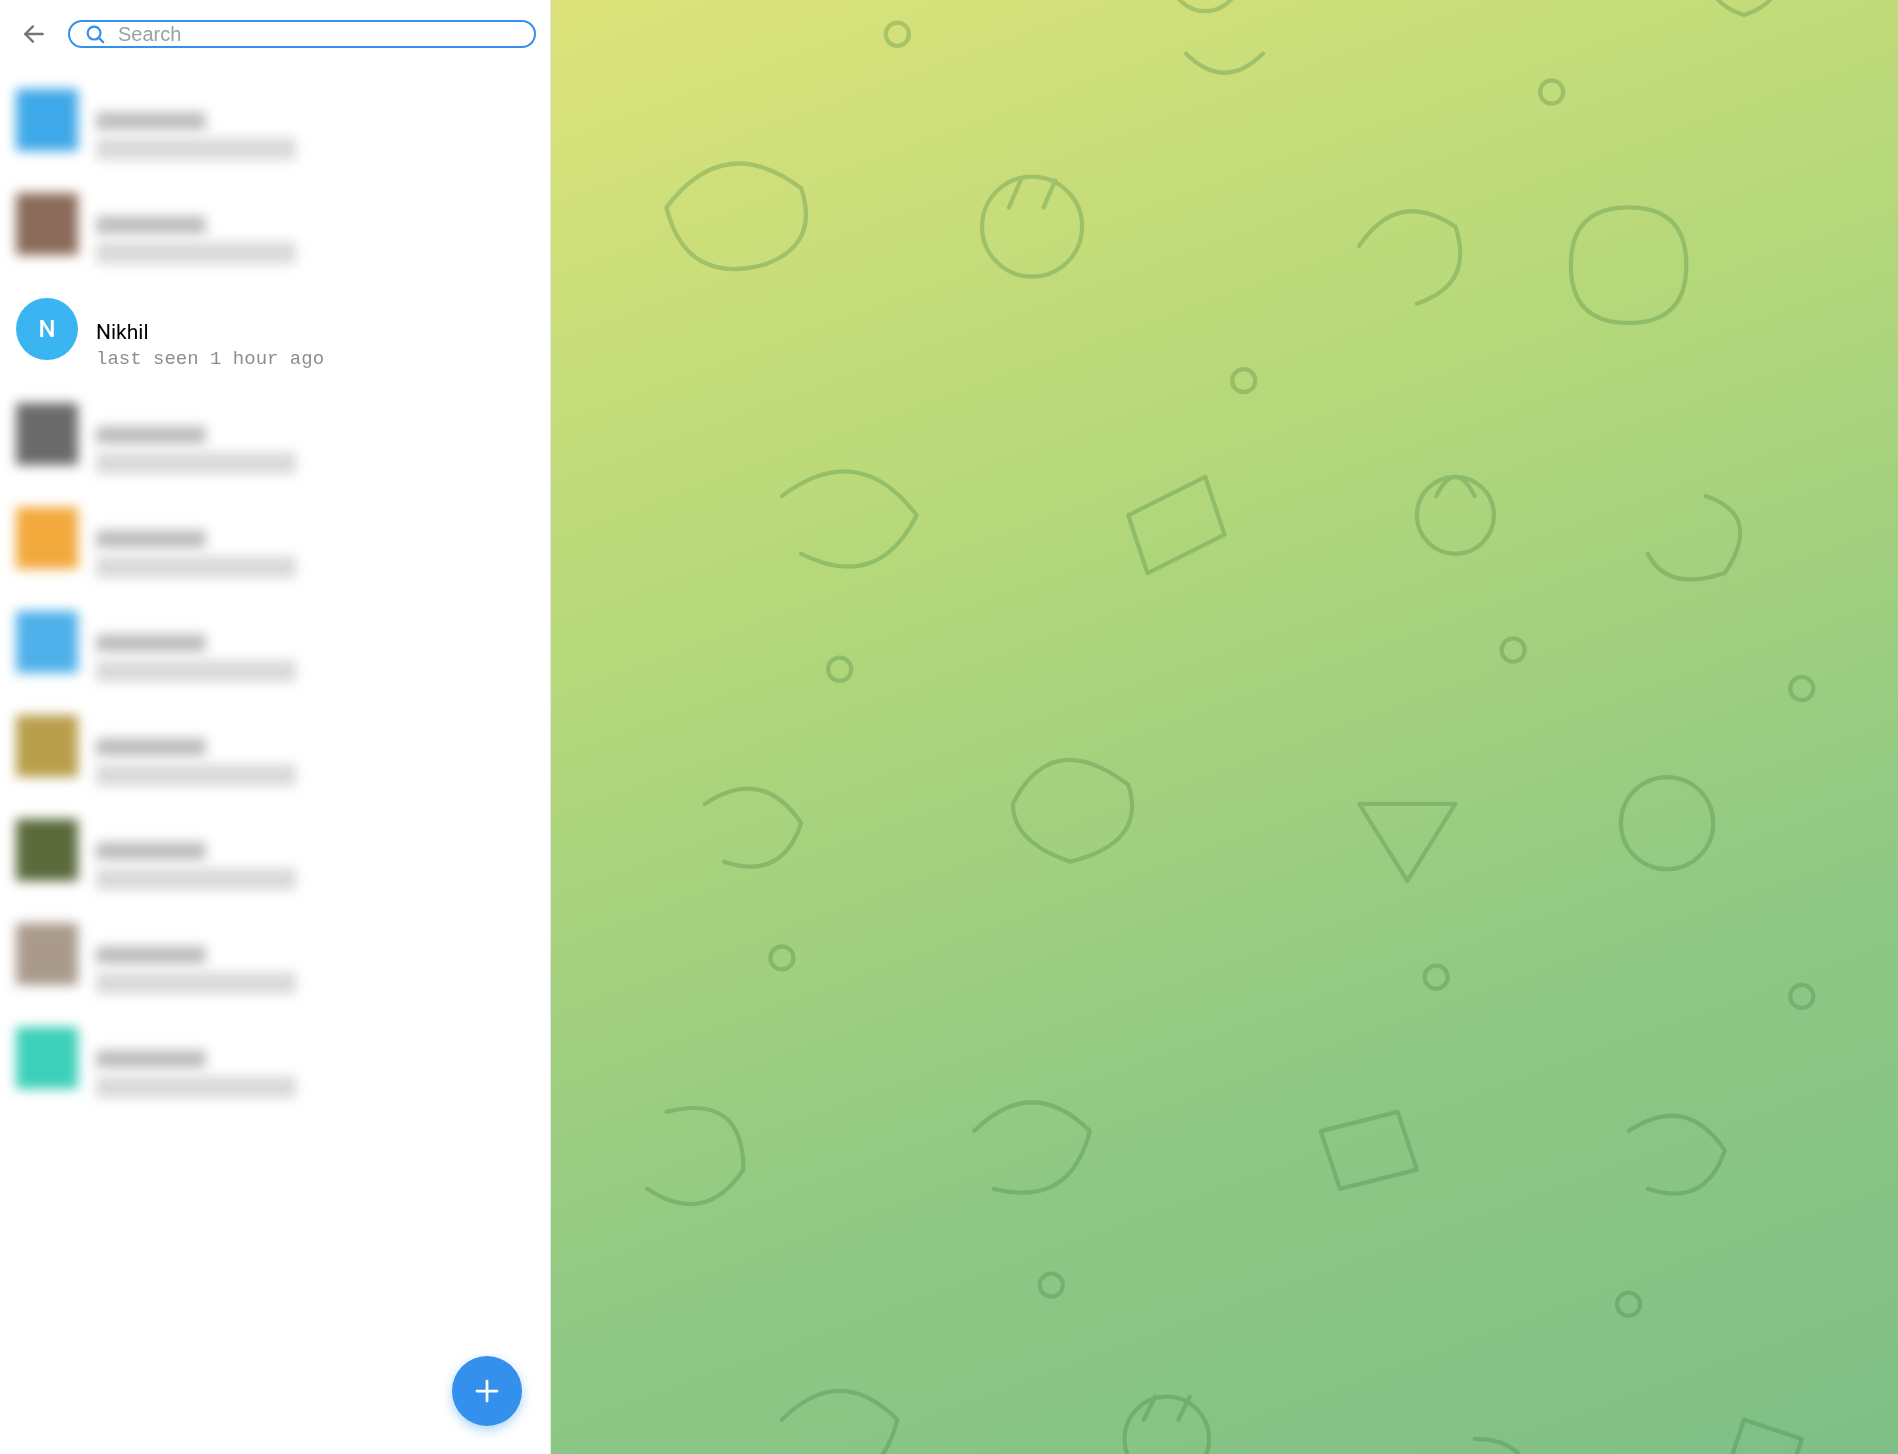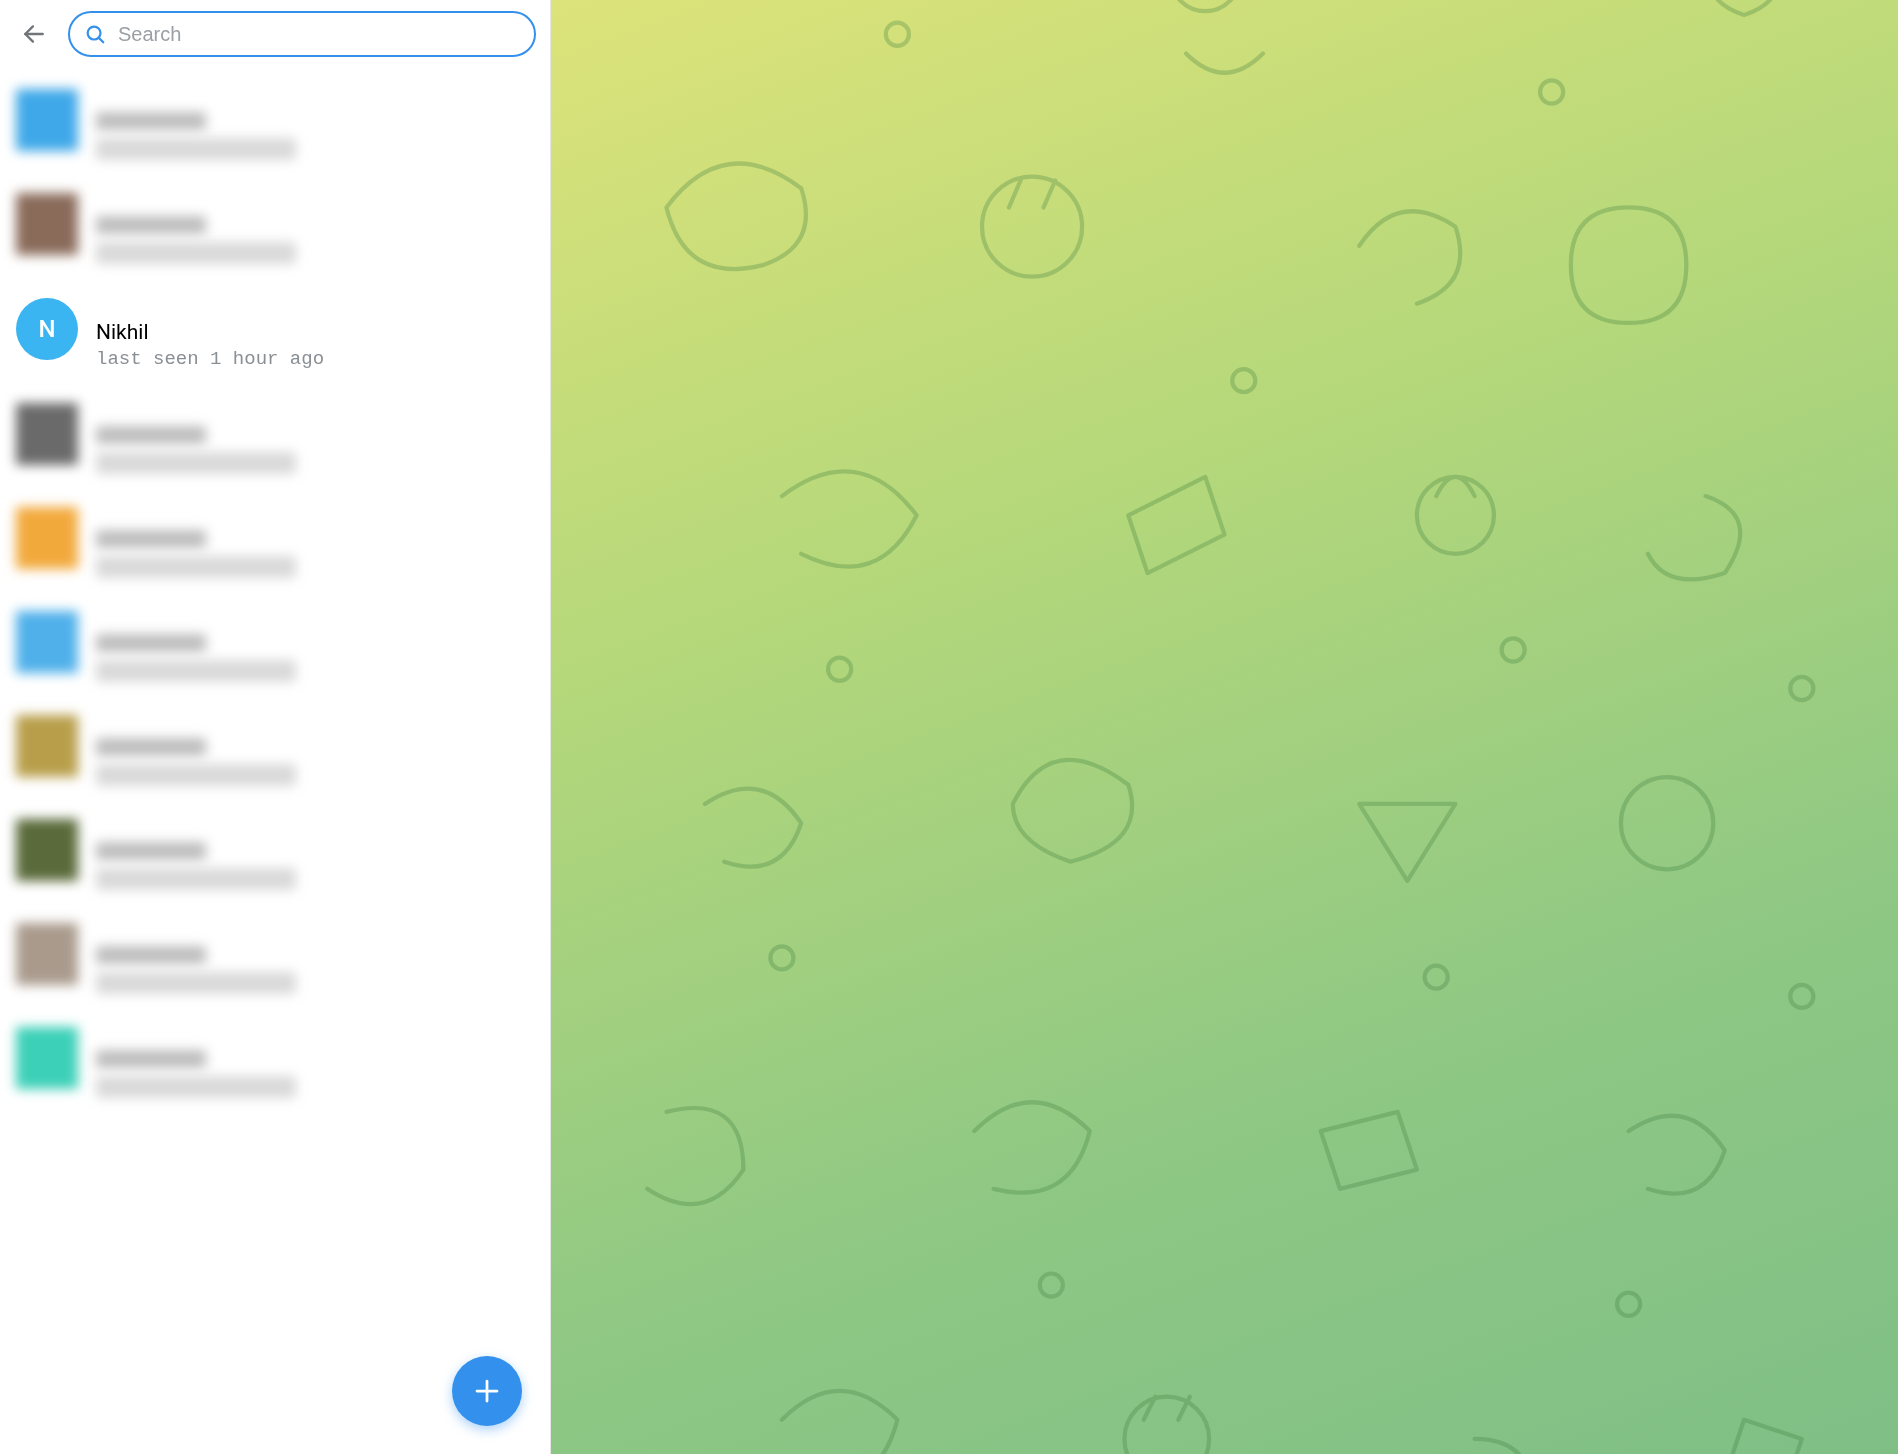--- a/index.html
+++ b/index.html
@@ -26,21 +26,21 @@
   .back-btn {
     width: 48px; height: 48px;
     display: flex; align-items: center; justify-content: center;
     border-radius: 50%;
     cursor: pointer;
     color: #707579;
   }
 
   .search-wrap {
     flex: 1;
-    height: 46px;
+    height: 28px;
     border: 2px solid #3390ec;
     border-radius: 23px;
     display: flex;
     align-items: center;
     padding: 0 14px;
     gap: 12px;
   }
   .search-wrap .sicon { color: #3390ec; display:flex; }
   .search-input {
     flex: 1;

